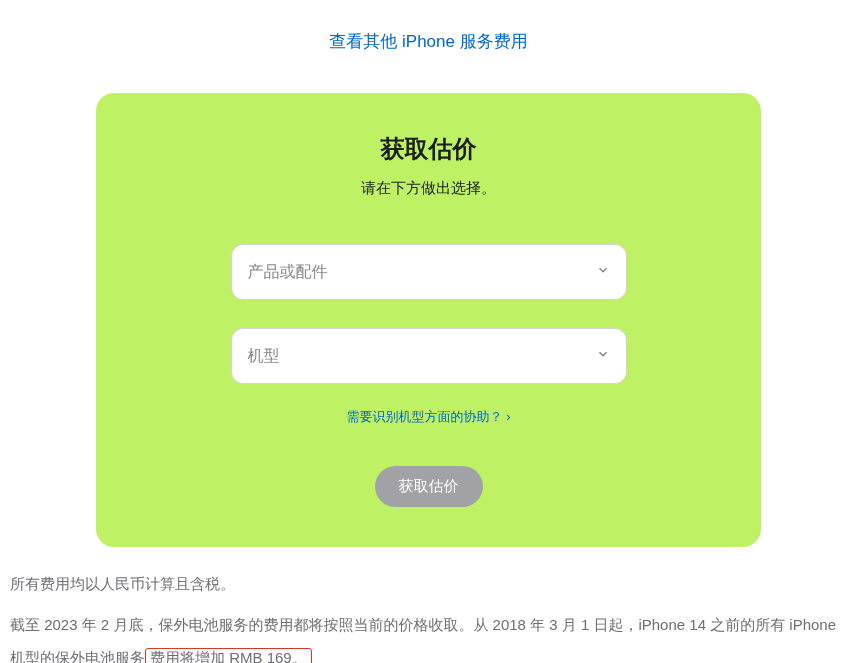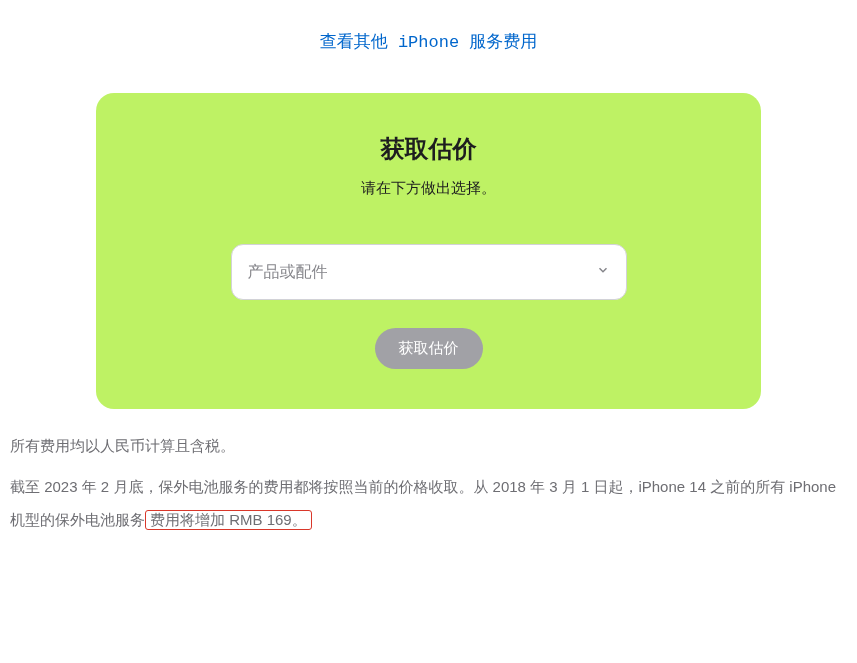--- a/index.html
+++ b/index.html
@@ -10,21 +10,20 @@
     body {
       font-family: -apple-system, BlinkMacSystemFont, "Segoe UI", "Helvetica Neue", Arial, sans-serif;
       background: #ffffff;
       width: 857px;
       height: 663px;
       overflow: hidden;
     }
     .top-link {
       text-align: center;
       padding: 30px 0 40px 0;
-      font-family: Liberation Mono, monospace;
     }
     .top-link a {
       color: #0066cc;
       text-decoration: none;
       font-size: 17px;
     }
     .card {
       background: #bef264;
       border-radius: 18px;
       width: 665px;
@@ -119,21 +118,37 @@
     <div class="select-box">
       <span>产品或配件</span>
       <span class="chevron">
         <svg width="14" height="14" viewBox="0 0 24 24" fill="none" stroke="currentColor" stroke-width="2.5">
             <polyline points="6 9 12 15 18 9"></polyline>
           </svg>
       </span>
     </div>
   </div>
 
+  <div class="select-wrap">
+    <div class="select-box">
+      <span>机型</span>
+      <span class="chevron">
+        <svg width="14" height="14" viewBox="0 0 24 24" fill="none" stroke="currentColor" stroke-width="2.5">
+            <polyline points="6 9 12 15 18 9"></polyline>
+          </svg>
+      </span>
+    </div>
+  </div>
 
+  <div class="help-link">
+    <a href="#">
+      <span>需要识别机型方面的协助？</span>
+      <span>›</span>
+    </a>
+  </div>
 
   <button class="submit-btn">获取估价</button>
 </div>
 
 <div class="footer-text">
   <p>所有费用均以人民币计算且含税。</p>
   <p>
     <span>截至 2023 年 2 月底，保外电池服务的费用都将按照当前的价格收取。从 2018 年 3 月 1 日起，iPhone 14 之前的所有 iPhone 机型的保外电池服务</span><span class="highlight">费用将增加 RMB 169。</span>
   </p>
 </div>

